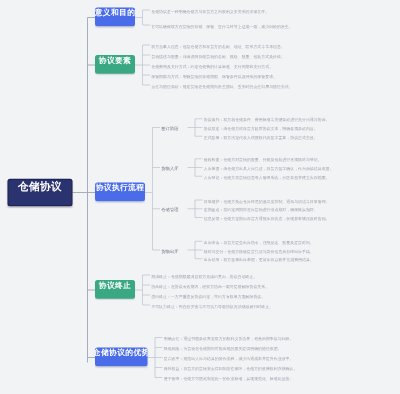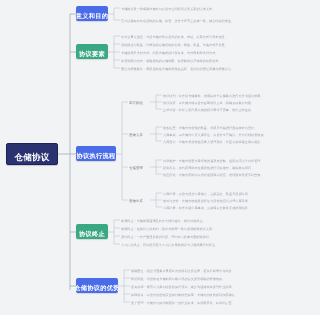--- a/index.html
+++ b/index.html
@@ -23,21 +23,21 @@
   svg.links {
     position: absolute;
     left: 0; top: 0;
     width: 300px; height: 315px;
     pointer-events: none;
   }
   .node {
     position: absolute;
     box-sizing: border-box;
     display: flex;
-    align-items: flex-end;
+    align-items: flex-start;
     justify-content: center;
     border-radius: 2px;
     color: #ffffff;
     font-weight: bold;
     letter-spacing: 0.3px;
     white-space: nowrap;
     overflow: hidden;
   }
   .root {
     background: #2b3270;

